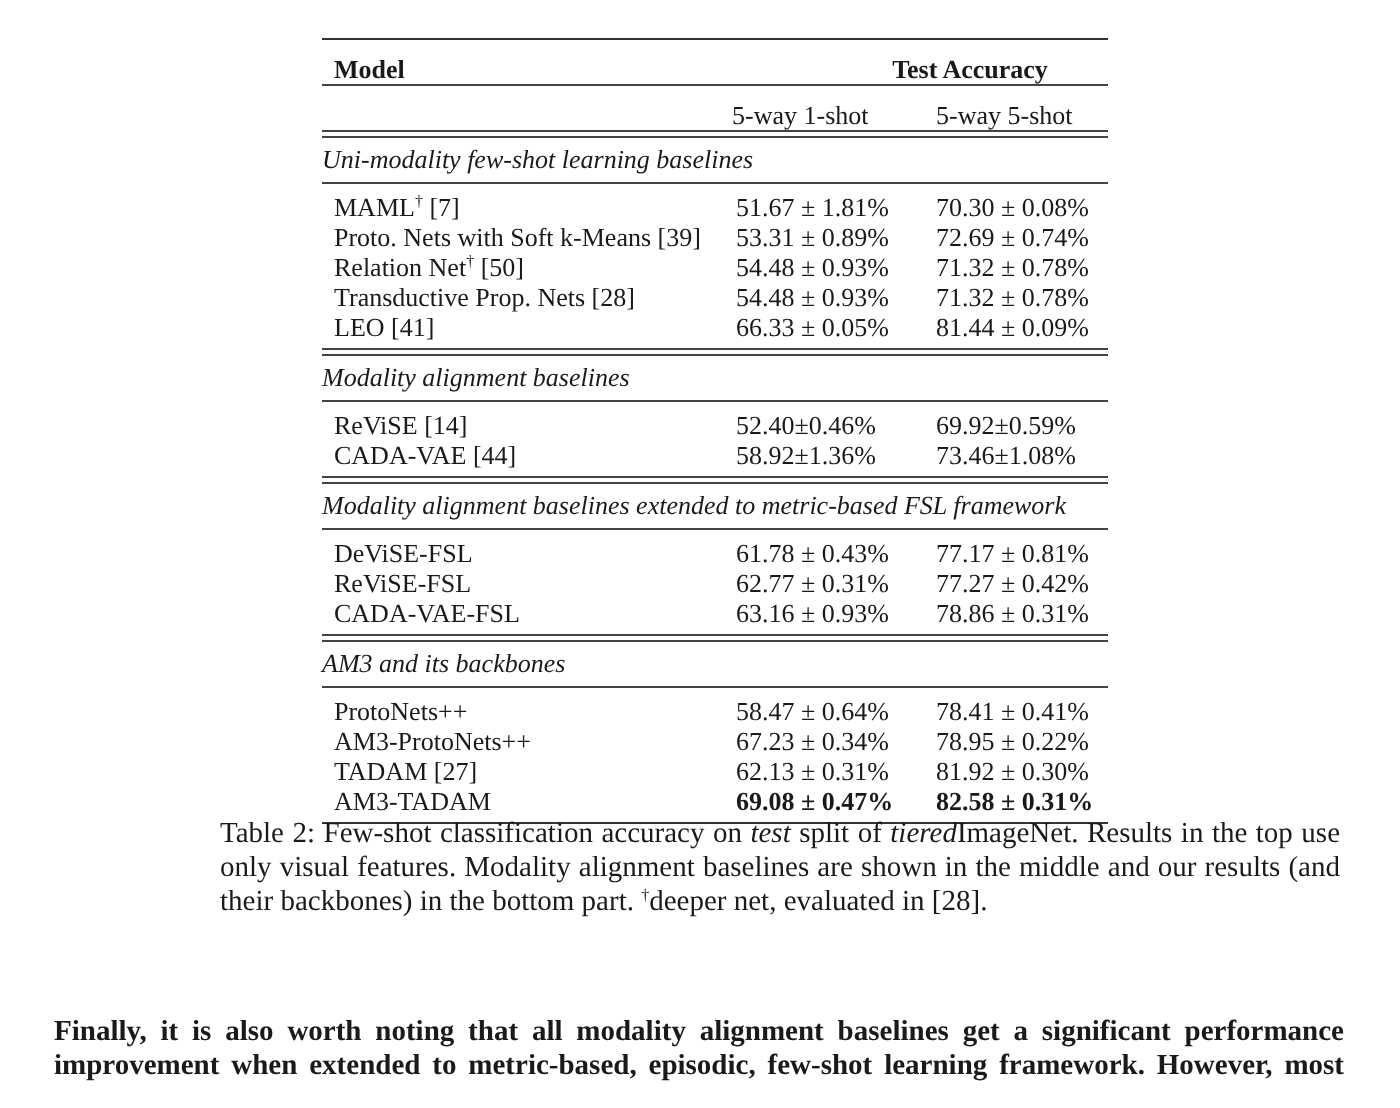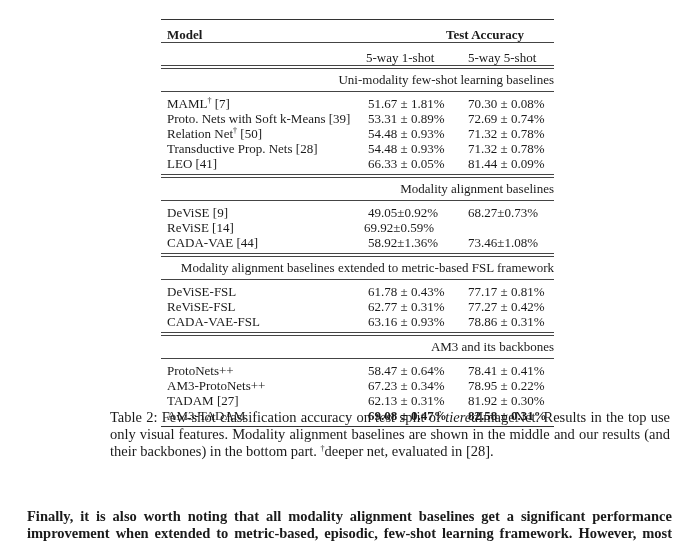--- a/index.html
+++ b/index.html
@@ -10,21 +10,21 @@
   .rule-thin { border-top:1px solid #444; }
   .rule-double { border-top:1px solid #444; height:2px; border-bottom:1px solid #444; }
   .row { display:flex; align-items:flex-end; height:15px; }
   .c-model { width:203px; padding-left:6px; box-sizing:border-box; white-space:nowrap; }
   .c-1 { width:104px; text-align:left; padding-left:4px; box-sizing:border-box; white-space:nowrap;margin-top:40px; }
   .c-5 { width:86px; text-align:left; white-space:nowrap; }
   .head-row { height:22px; font-weight:bold; }
   .head-row .c-acc { flex:1; text-align:center; padding-left:52px; }
   .sub-row { height:22px; }
   .sub-row .c-1 { padding-left:2px; }
-  .sec-title { text-align:right; height:22px; line-height:22px; }
+  .sec-title { text-align:left; height:22px; line-height:22px;font-style:italic; }
   .body { padding:4px 0 3px 0; }
   .bold { font-weight:bold; }
   sup { font-size:8px; vertical-align:5px; line-height:0; }
   .caption { position:absolute; left:110px; top:409px; width:560px; font-size:14.5px; line-height:17px; text-align:justify; }
   .para { position:absolute; left:27px; top:508px; width:645px; font-size:14.5px; line-height:17px; text-align:justify; text-align-last:justify;font-weight:bold; }
   .para div { text-align:justify; text-align-last:justify; }
 </style>
 </head>
 <body>
 
@@ -69,26 +69,22 @@
           <div class="c-model"><span>LEO</span><sup></sup><span style="white-space: pre;"> [41]</span></div>
           <div class="c-1">66.33 ± 0.05%</div>
           <div class="c-5">81.44 ± 0.09%</div>
         </div>
       </div>
       <div class="rule-double"></div>
       <div class="sec-title">Modality alignment baselines</div>
       <div class="rule-thin"></div>
       <div class="body">
         <div class="row">
-          <div class="c-model"><span>DeViSE</span><sup></sup><span style="white-space: pre;"> [9]</span></div>
-          <div class="c-1">49.05±0.92%</div>
-          <div class="c-5">68.27±0.73%</div>
-        </div>
-        <div class="row">
           <div class="c-model"><span>ReViSE</span><sup></sup><span style="white-space: pre;"> [14]</span></div>
+          <div class="c-1">52.40±0.46%</div>
           <div class="c-5">69.92±0.59%</div>
         </div>
         <div class="row">
           <div class="c-model"><span>CADA-VAE</span><sup></sup><span style="white-space: pre; margin-top: 37px;"> [44]</span></div>
           <div class="c-1">58.92±1.36%</div>
           <div class="c-5">73.46±1.08%</div>
         </div>
       </div>
       <div class="rule-double"></div>
       <div class="sec-title">Modality alignment baselines extended to metric-based FSL framework</div>

